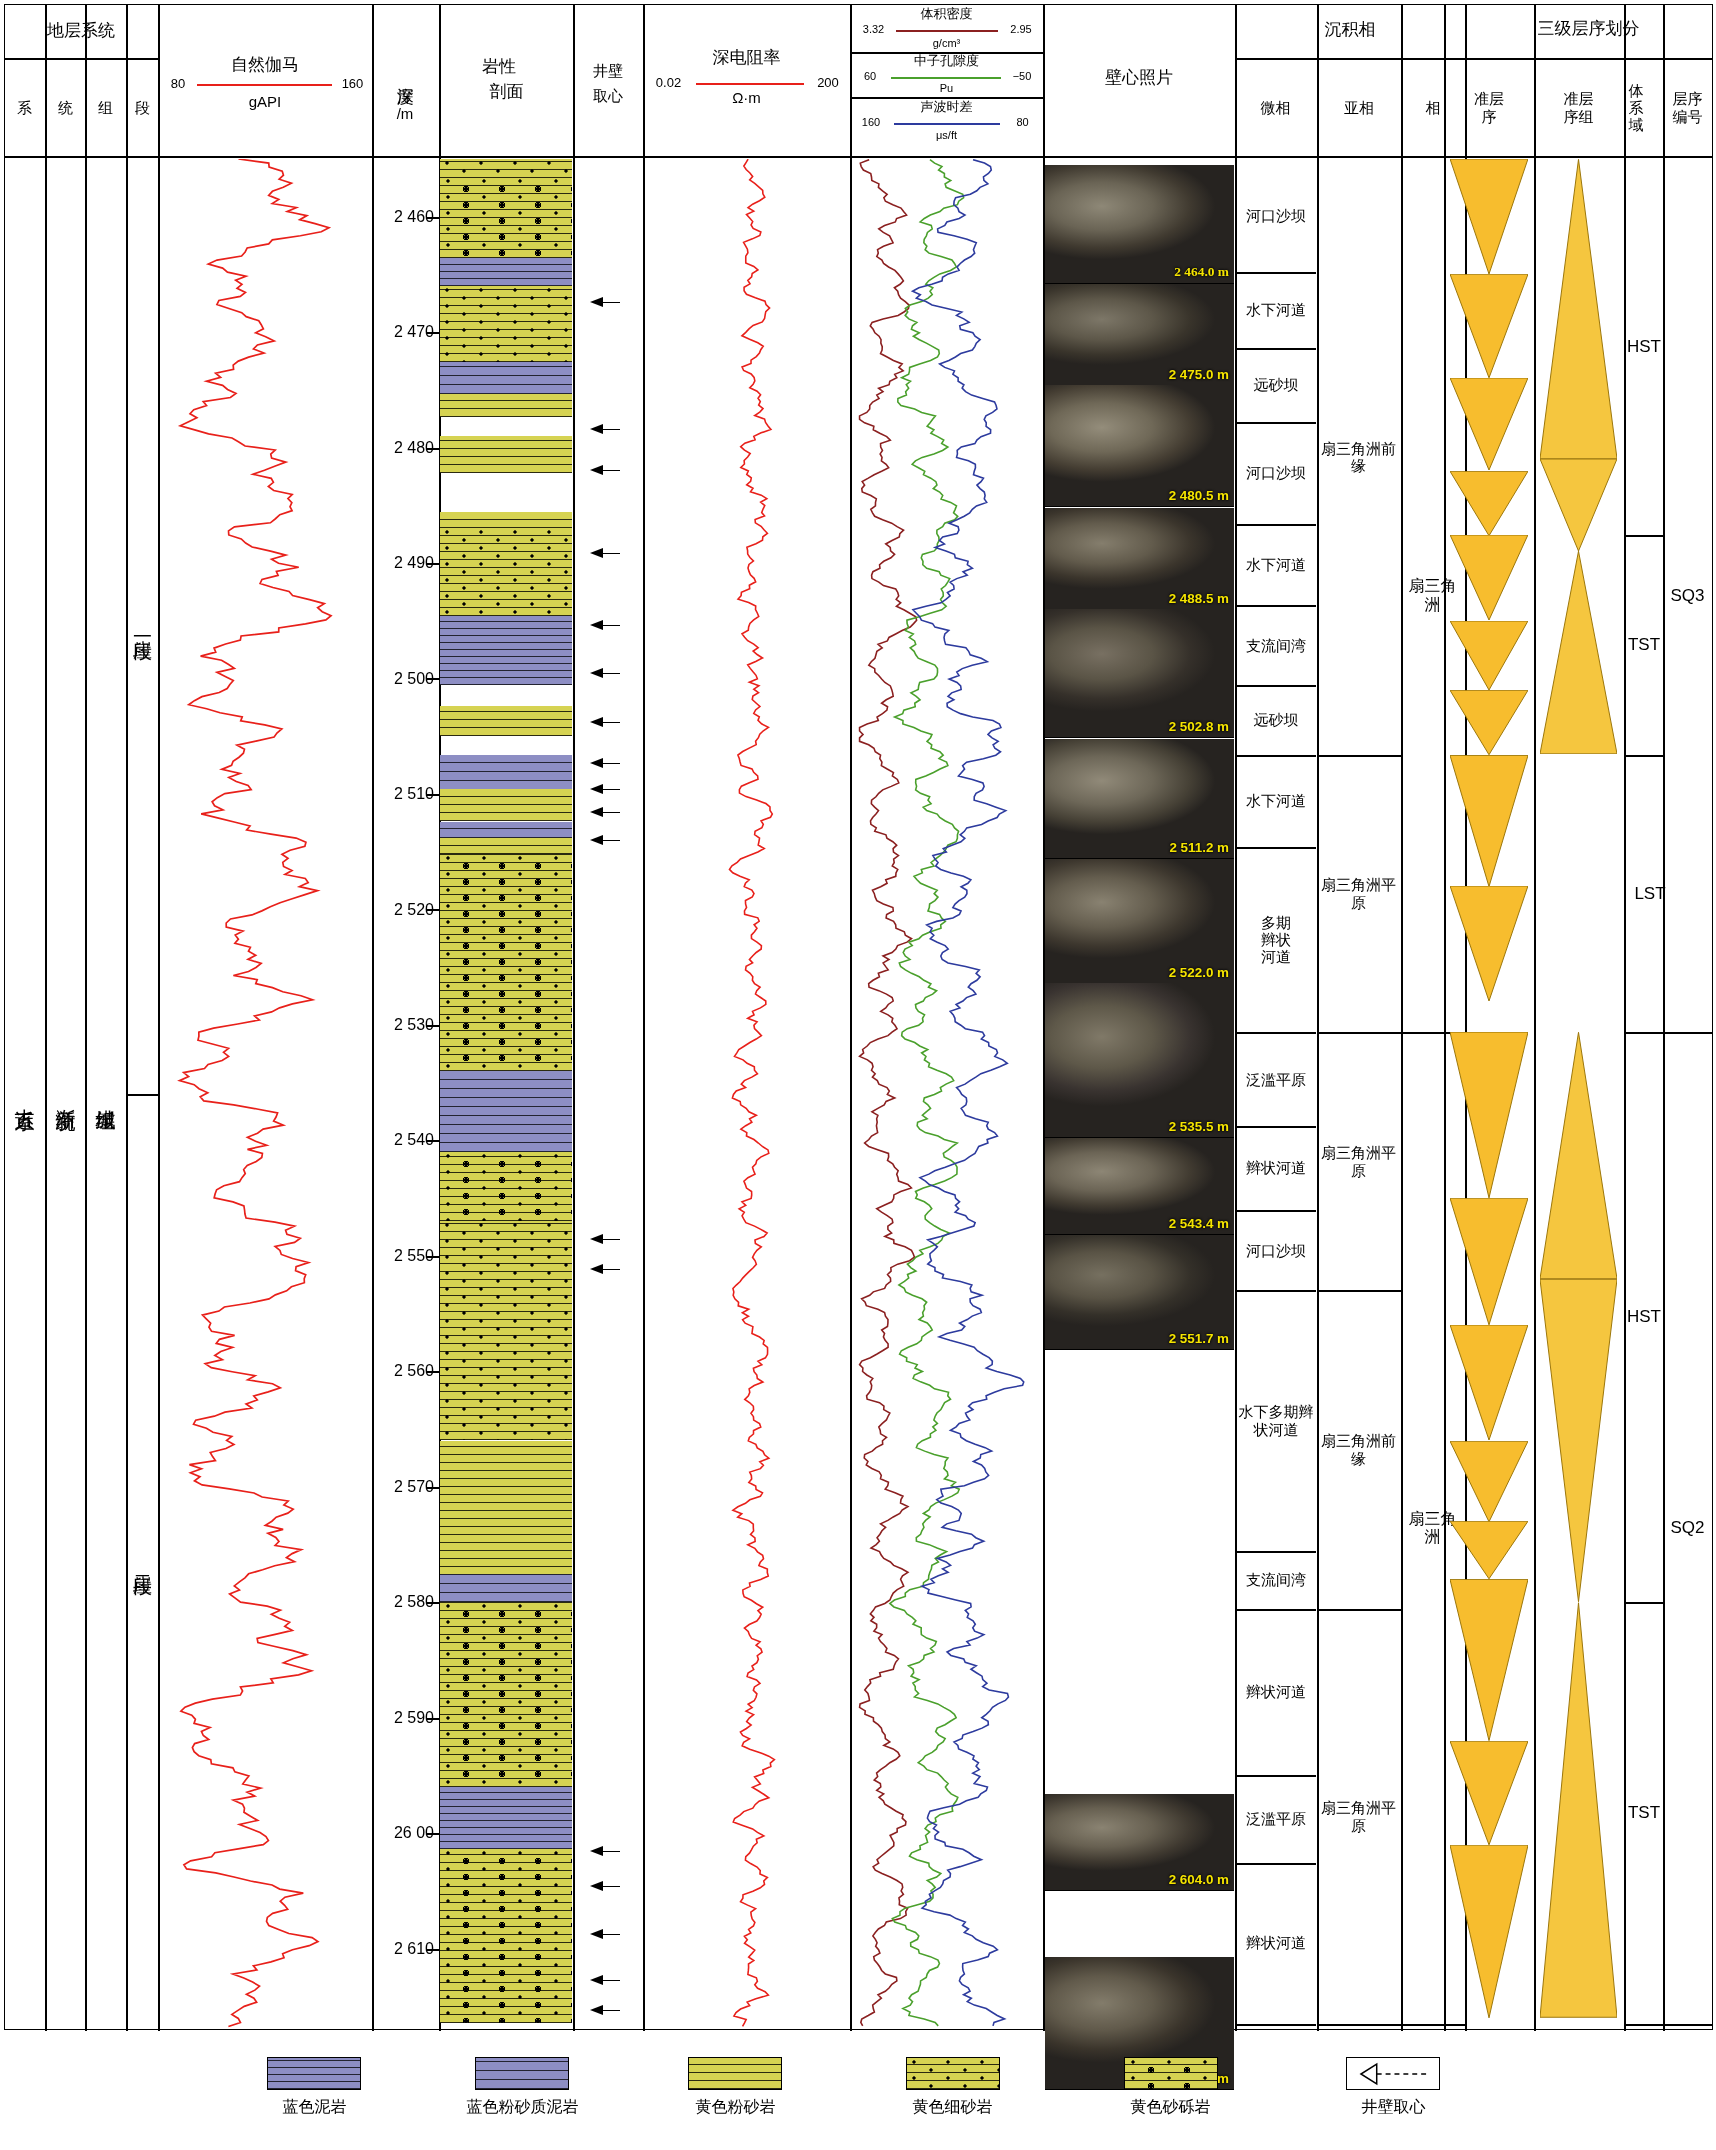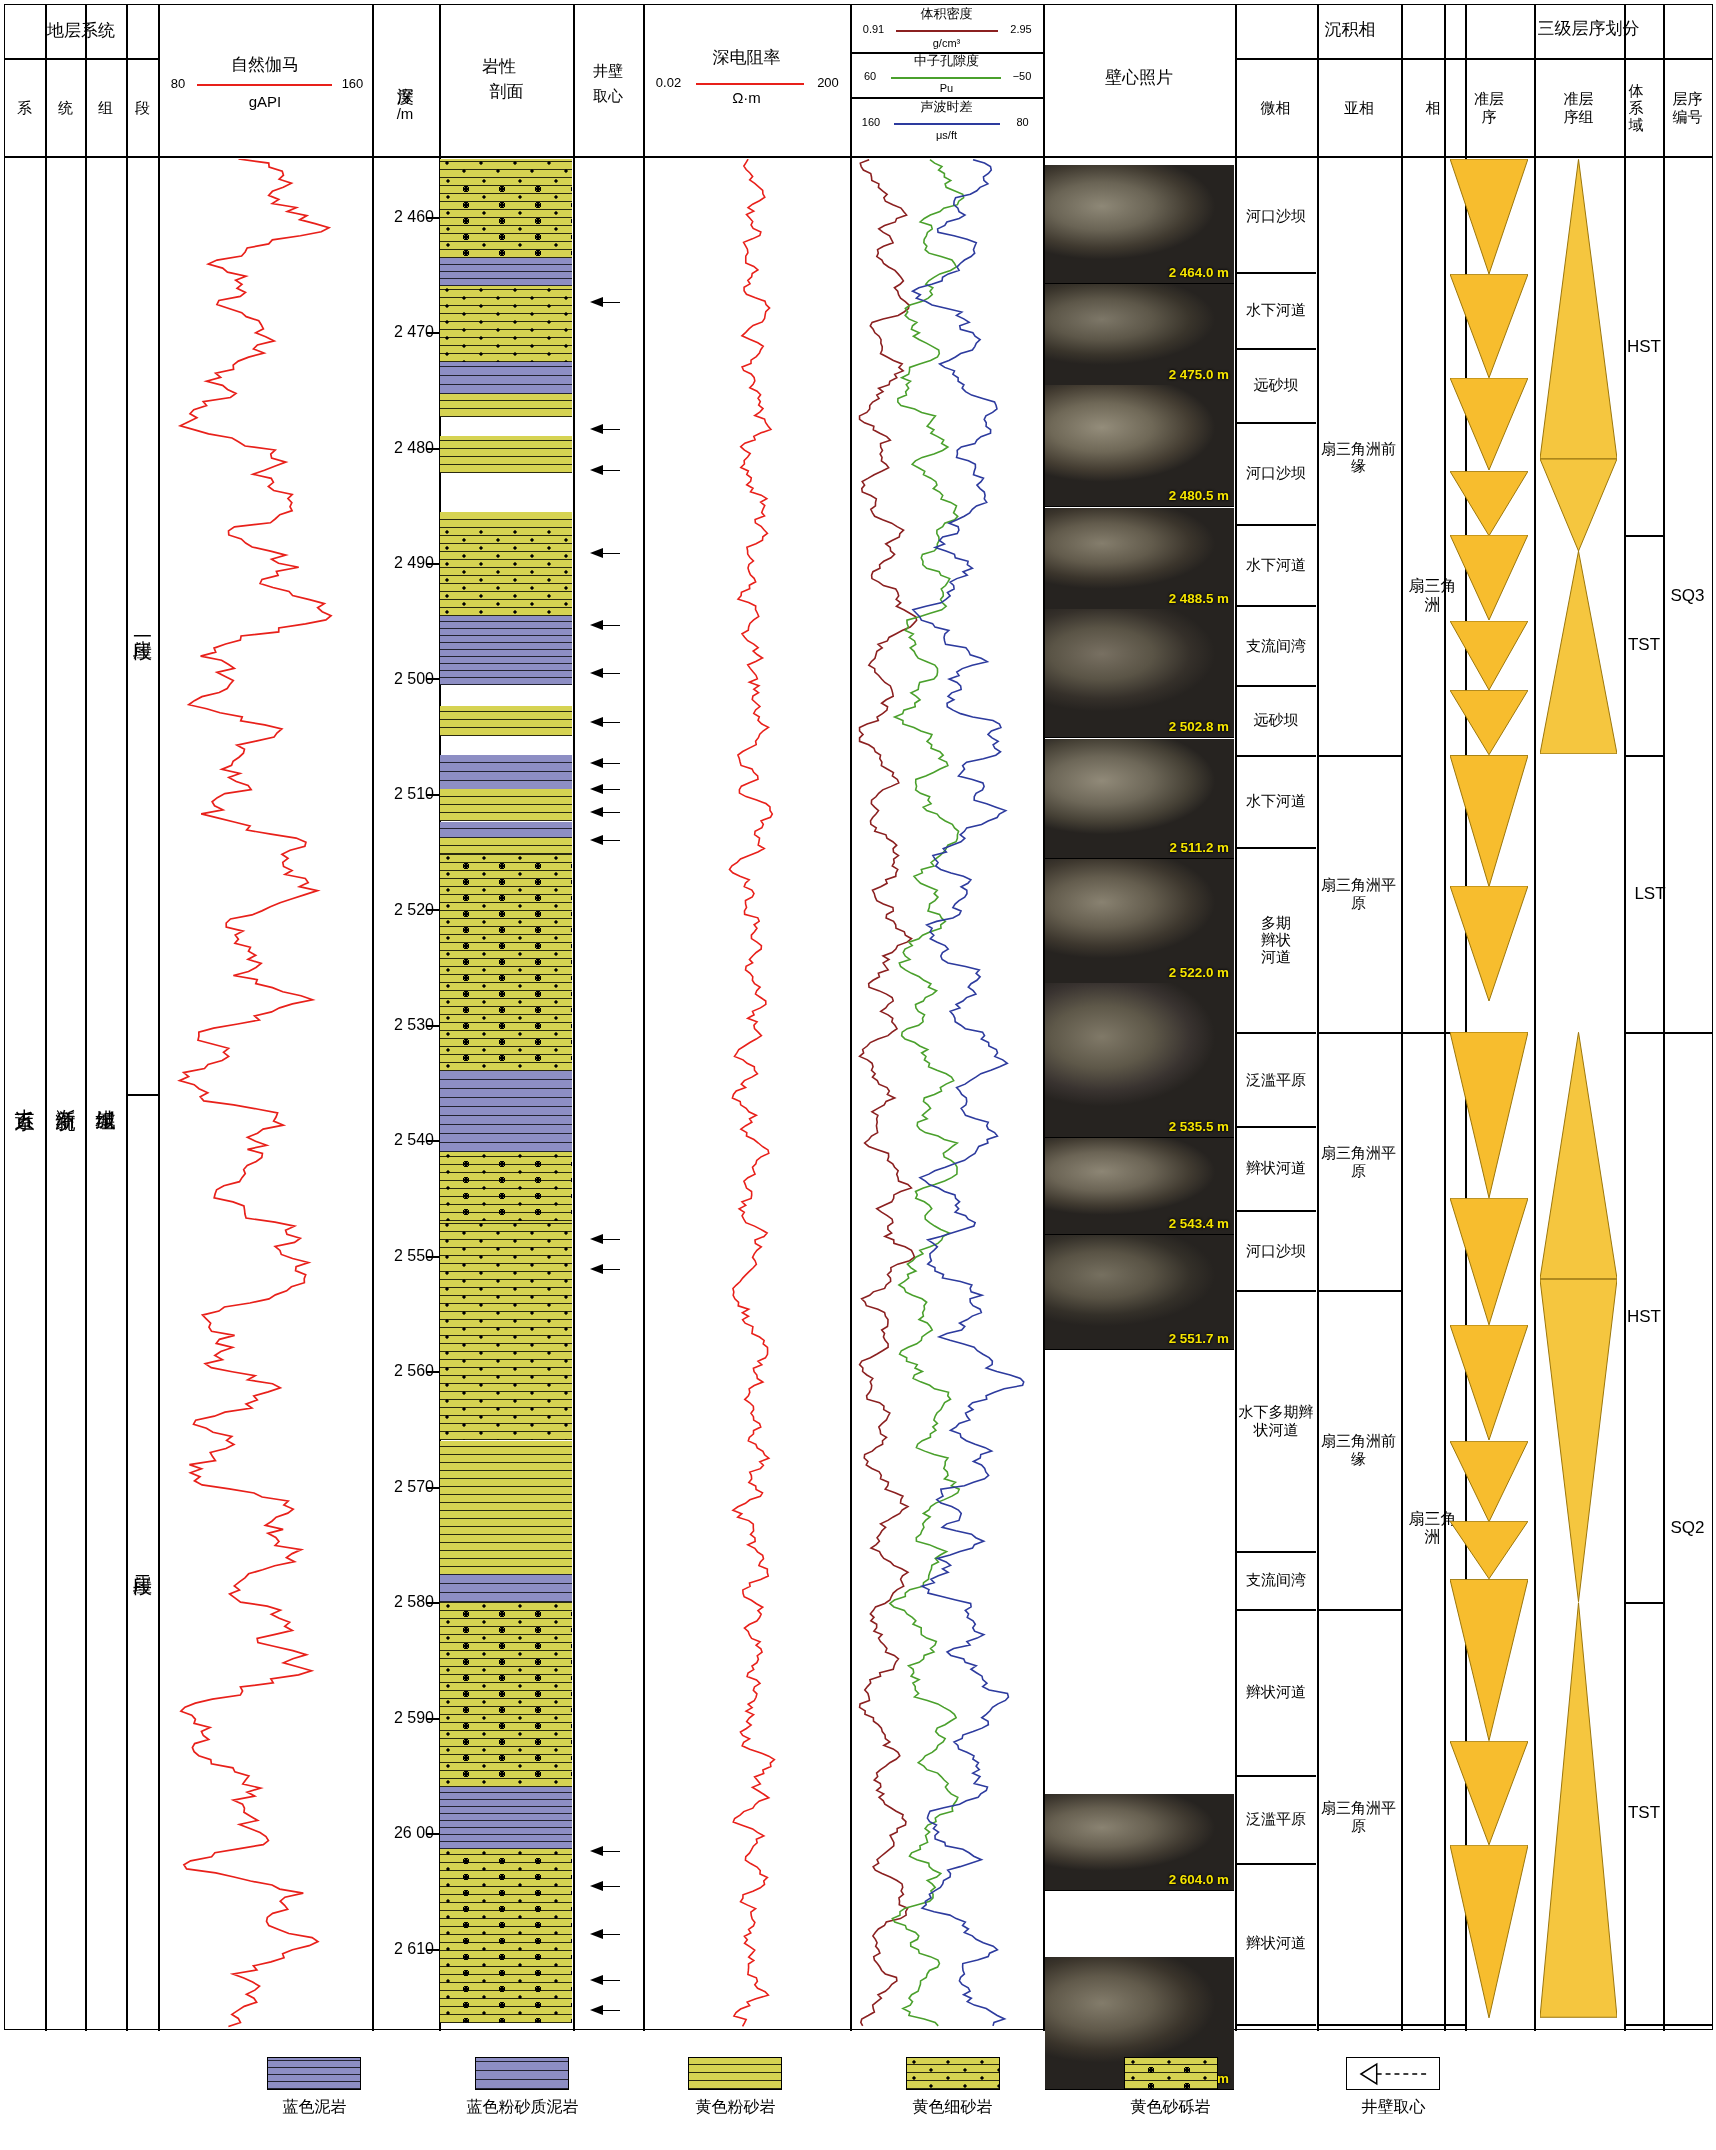--- a/index.html
+++ b/index.html
@@ -159,21 +159,21 @@
   <div class="cell" style="left:573px; top:59px; width:70px; height:23px;">井壁</div>
   <div class="cell" style="left:573px; top:84px; width:70px; height:23px;">取心</div>
 
   <div class="cell hdr" style="left:643px; top:45px; width:207px; height:25px;">深电阻率</div>
   <div class="cell" style="left:643px; top:87px; width:207px; height:22px;">Ω·m</div>
   <div class="cell small" style="left:646px; top:73px; width:45px; height:20px;">0.02</div>
   <div class="cell small" style="left:807px; top:73px; width:42px; height:20px;">200</div>
   <div style="position:absolute; left:696px; top:83px; width:108px; height:2px; background:#e8201a;"></div>
 
   <div class="cell small" style="left:850px; top:6px; width:193px; height:16px;">体积密度</div>
-  <div class="cell tiny" style="left:852px; top:22px; width:43px; height:15px;">0.91</div>
+  <div class="cell tiny" style="left:852px; top:22px; width:43px; height:15px;">3.32</div>
   <div class="cell tiny" style="left:1000px; top:22px; width:42px; height:15px;">2.95</div>
   <div class="cell tiny" style="left:850px; top:35px; width:193px; height:16px;">g/cm³</div>
   <div style="position:absolute; left:896px; top:30px; width:102px; height:1.5px; background:#8b2020;"></div>
 
   <div class="cell small" style="left:850px; top:53px; width:193px; height:17px;">中子孔隙度</div>
   <div class="cell tiny" style="left:852px; top:69px; width:36px; height:15px;">60</div>
   <div class="cell tiny" style="left:1002px; top:69px; width:40px; height:15px;">−50</div>
   <div class="cell tiny" style="left:850px; top:81px; width:193px; height:15px;">Pu</div>
   <div style="position:absolute; left:891px; top:77px; width:110px; height:1.5px; background:#4aa02c;"></div>
 
@@ -297,21 +297,21 @@
       </svg>
       <svg class="track" style="left:852px; top:159px; width:189px; height:1871px;" viewBox="1722 321 382 3779">
         <polyline points="1756.6,321.0 1738.7,328.0 1740.6,335.0 1745.0,342.0 1759.9,349.0 1761.4,356.0 1762.0,363.0 1776.4,370.0 1775.4,377.0 1783.7,384.0 1793.0,391.0 1786.4,398.0 1789.5,405.0 1804.5,412.0 1821.0,419.0 1826.3,426.0 1832.3,433.0 1812.1,440.0 1809.6,447.0 1787.8,454.0 1776.1,461.0 1785.3,468.0 1798.0,475.0 1801.5,482.0 1805.0,489.0 1785.6,496.0 1773.6,503.0 1775.1,510.0 1772.1,516.9 1782.5,523.9 1785.9,530.9 1795.9,537.9 1808.7,544.9 1815.2,551.9 1820.9,558.9 1825.9,565.9 1819.2,572.9 1807.7,579.9 1814.4,586.9 1816.1,593.9 1820.2,600.9 1829.7,607.9 1837.3,614.9 1836.1,621.9 1827.0,628.9 1815.2,635.9 1784.7,642.9 1762.6,649.9 1758.9,656.9 1764.8,663.9 1768.3,670.9 1776.7,677.9 1780.7,684.9 1780.3,691.9 1783.1,698.9 1782.8,705.9 1779.7,712.9 1793.0,719.9 1805.7,726.9 1823.3,733.9 1816.8,740.9 1825.4,747.9 1808.3,754.9 1812.6,761.9 1798.4,768.9 1797.0,775.9 1775.8,782.9 1784.6,789.9 1772.1,796.9 1776.7,803.9 1763.8,810.9 1757.9,817.9 1757.8,824.9 1751.9,831.9 1737.3,838.9 1737.3,845.9 1747.4,852.9 1766.2,859.9 1765.0,866.9 1778.1,873.9 1792.2,880.9 1799.4,887.9 1779.7,894.8 1780.0,901.8 1783.6,908.8 1778.9,915.8 1782.7,922.8 1781.4,929.8 1791.0,936.8 1796.1,943.8 1781.9,950.8 1766.7,957.8 1755.0,964.8 1742.6,971.8 1747.5,978.8 1741.8,985.8 1742.7,992.8 1760.1,999.8 1771.2,1006.8 1769.5,1013.8 1769.4,1020.8 1760.0,1027.8 1763.5,1034.8 1767.8,1041.8 1783.8,1048.8 1802.2,1055.8 1813.1,1062.8 1826.2,1069.8 1818.7,1076.8 1817.6,1083.8 1802.9,1090.8 1790.2,1097.8 1799.3,1104.8 1800.0,1111.8 1808.1,1118.8 1800.7,1125.8 1786.1,1132.8 1777.7,1139.8 1778.5,1146.8 1764.3,1153.8 1761.6,1160.8 1762.3,1167.8 1776.2,1174.8 1785.5,1181.8 1810.4,1188.8 1814.5,1195.8 1816.4,1202.8 1811.3,1209.8 1820.4,1216.8 1811.8,1223.8 1826.7,1230.8 1838.8,1237.8 1850.9,1244.8 1852.6,1251.8 1846.5,1258.8 1839.7,1265.8 1823.3,1272.7 1810.3,1279.7 1796.7,1286.7 1793.5,1293.7 1774.7,1300.7 1783.0,1307.7 1772.3,1314.7 1770.4,1321.7 1768.4,1328.7 1760.9,1335.7 1756.0,1342.7 1767.9,1349.7 1768.3,1356.7 1776.0,1363.7 1781.9,1370.7 1788.5,1377.7 1799.5,1384.7 1802.2,1391.7 1804.1,1398.7 1805.3,1405.7 1791.2,1412.7 1781.8,1419.7 1793.9,1426.7 1792.6,1433.7 1783.7,1440.7 1772.6,1447.7 1775.2,1454.7 1752.5,1461.7 1737.3,1468.7 1737.3,1475.7 1744.3,1482.7 1737.3,1489.7 1737.3,1496.7 1755.7,1503.7 1766.4,1510.7 1769.0,1517.7 1779.7,1524.7 1778.2,1531.7 1782.5,1538.7 1781.3,1545.7 1793.2,1552.7 1805.8,1559.7 1803.6,1566.7 1813.7,1573.7 1816.6,1580.7 1801.2,1587.7 1784.1,1594.7 1775.9,1601.7 1770.4,1608.7 1761.6,1615.7 1761.1,1622.7 1767.7,1629.7 1775.6,1636.7 1770.4,1643.7 1763.8,1650.6 1759.4,1657.6 1760.2,1664.6 1771.0,1671.6 1767.9,1678.6 1790.6,1685.6 1792.6,1692.6 1804.5,1699.6 1812.3,1706.6 1805.1,1713.6 1805.9,1720.6 1815.9,1727.6 1806.2,1734.6 1807.3,1741.6 1803.4,1748.6 1814.5,1755.6 1810.9,1762.6 1810.5,1769.6 1790.2,1776.6 1792.9,1783.6 1780.0,1790.6 1763.4,1797.6 1767.1,1804.6 1768.9,1811.6 1772.2,1818.6 1785.3,1825.6 1804.7,1832.6 1805.4,1839.6 1792.0,1846.6 1790.9,1853.6 1806.1,1860.6 1810.3,1867.6 1810.9,1874.6 1827.8,1881.6 1829.8,1888.6 1842.3,1895.6 1833.2,1902.6 1814.1,1909.6 1810.6,1916.6 1803.0,1923.6 1784.8,1930.6 1796.7,1937.6 1784.9,1944.6 1789.8,1951.6 1795.1,1958.6 1775.2,1965.6 1777.4,1972.6 1764.5,1979.6 1755.7,1986.6 1756.4,1993.6 1776.0,2000.6 1791.6,2007.6 1803.2,2014.6 1805.3,2021.6 1795.2,2028.5 1790.2,2035.5 1780.1,2042.5 1794.8,2049.5 1804.4,2056.5 1802.5,2063.5 1808.8,2070.5 1813.0,2077.5 1802.9,2084.5 1794.7,2091.5 1774.7,2098.5 1759.0,2105.5 1752.7,2112.5 1743.5,2119.5 1745.5,2126.5 1737.3,2133.5 1753.3,2140.5 1762.6,2147.5 1764.5,2154.5 1761.4,2161.5 1768.8,2168.5 1763.3,2175.5 1773.2,2182.5 1776.4,2189.5 1792.7,2196.5 1797.4,2203.5 1793.4,2210.5 1808.3,2217.5 1790.8,2224.5 1787.1,2231.5 1774.3,2238.5 1762.3,2245.5 1774.4,2252.5 1771.8,2259.5 1772.9,2266.5 1771.4,2273.5 1772.5,2280.5 1773.8,2287.5 1761.5,2294.5 1756.1,2301.5 1747.5,2308.5 1755.8,2315.5 1775.3,2322.5 1795.7,2329.5 1796.1,2336.5 1793.8,2343.5 1804.3,2350.5 1808.1,2357.5 1815.3,2364.5 1812.4,2371.5 1815.0,2378.5 1816.1,2385.5 1835.0,2392.5 1842.0,2399.5 1820.4,2406.4 1806.7,2413.4 1806.2,2420.4 1802.3,2427.4 1787.1,2434.4 1772.0,2441.4 1781.7,2448.4 1793.2,2455.4 1803.1,2462.4 1804.5,2469.4 1794.5,2476.4 1794.6,2483.4 1802.0,2490.4 1788.4,2497.4 1806.4,2504.4 1806.7,2511.4 1829.2,2518.4 1842.2,2525.4 1845.7,2532.4 1848.2,2539.4 1838.3,2546.4 1814.4,2553.4 1800.5,2560.4 1801.0,2567.4 1793.8,2574.4 1799.7,2581.4 1800.1,2588.4 1791.2,2595.4 1788.0,2602.4 1765.1,2609.4 1757.8,2616.4 1741.5,2623.4 1748.5,2630.4 1751.0,2637.4 1774.4,2644.4 1787.9,2651.4 1789.6,2658.4 1794.7,2665.4 1794.6,2672.4 1793.7,2679.4 1782.0,2686.4 1787.8,2693.4 1785.5,2700.4 1789.0,2707.4 1794.9,2714.4 1795.0,2721.4 1783.7,2728.4 1771.8,2735.4 1759.1,2742.4 1741.8,2749.4 1737.3,2756.4 1744.0,2763.4 1743.4,2770.4 1752.0,2777.4 1764.0,2784.3 1758.9,2791.3 1761.8,2798.3 1761.0,2805.3 1757.3,2812.3 1751.5,2819.3 1752.6,2826.3 1777.6,2833.3 1786.6,2840.3 1786.1,2847.3 1798.5,2854.3 1794.7,2861.3 1791.5,2868.3 1783.3,2875.3 1776.2,2882.3 1779.0,2889.3 1779.8,2896.3 1791.8,2903.3 1783.6,2910.3 1784.0,2917.3 1770.7,2924.3 1763.0,2931.3 1747.6,2938.3 1746.7,2945.3 1754.2,2952.3 1750.8,2959.3 1762.1,2966.3 1777.0,2973.3 1781.2,2980.3 1779.5,2987.3 1795.7,2994.3 1794.3,3001.3 1789.1,3008.3 1808.9,3015.3 1825.0,3022.3 1821.0,3029.3 1820.1,3036.3 1835.0,3043.3 1823.3,3050.3 1818.6,3057.3 1805.4,3064.3 1794.5,3071.3 1779.7,3078.3 1789.9,3085.3 1782.5,3092.3 1778.4,3099.3 1772.6,3106.3 1777.4,3113.3 1770.9,3120.3 1760.4,3127.3 1777.6,3134.3 1781.0,3141.3 1786.2,3148.3 1799.7,3155.3 1806.2,3162.2 1822.4,3169.2 1835.0,3176.2 1824.1,3183.2 1820.2,3190.2 1823.4,3197.2 1826.5,3204.2 1813.4,3211.2 1805.3,3218.2 1801.6,3225.2 1798.7,3232.2 1788.4,3239.2 1769.6,3246.2 1765.2,3253.2 1759.1,3260.2 1766.4,3267.2 1760.1,3274.2 1771.9,3281.2 1771.8,3288.2 1766.3,3295.2 1782.6,3302.2 1775.7,3309.2 1779.7,3316.2 1787.0,3323.2 1792.5,3330.2 1789.8,3337.2 1807.5,3344.2 1815.9,3351.2 1810.3,3358.2 1807.3,3365.2 1805.4,3372.2 1778.0,3379.2 1779.7,3386.2 1758.2,3393.2 1759.8,3400.2 1753.2,3407.2 1747.8,3414.2 1754.2,3421.2 1756.2,3428.2 1757.3,3435.2 1738.3,3442.2 1737.3,3449.2 1748.7,3456.2 1748.1,3463.2 1765.2,3470.2 1765.5,3477.2 1775.0,3484.2 1781.4,3491.2 1783.2,3498.2 1788.8,3505.2 1789.4,3512.2 1798.4,3519.2 1786.4,3526.2 1805.1,3533.2 1814.9,3540.1 1818.6,3547.1 1811.0,3554.1 1798.4,3561.1 1790.1,3568.1 1779.7,3575.1 1771.7,3582.1 1773.9,3589.1 1766.9,3596.1 1779.3,3603.1 1780.2,3610.1 1772.0,3617.1 1786.0,3624.1 1776.7,3631.1 1785.3,3638.1 1788.5,3645.1 1800.3,3652.1 1811.3,3659.1 1825.2,3666.1 1823.5,3673.1 1831.0,3680.1 1830.1,3687.1 1813.3,3694.1 1813.3,3701.1 1799.0,3708.1 1802.8,3715.1 1806.6,3722.1 1806.4,3729.1 1797.8,3736.1 1789.2,3743.1 1780.8,3750.1 1772.6,3757.1 1775.9,3764.1 1764.7,3771.1 1769.1,3778.1 1782.6,3785.1 1799.3,3792.1 1812.8,3799.1 1823.1,3806.1 1824.5,3813.1 1821.3,3820.1 1825.9,3827.1 1816.9,3834.1 1818.1,3841.1 1817.5,3848.1 1834.6,3855.1 1830.6,3862.1 1831.4,3869.1 1819.8,3876.1 1791.2,3883.1 1787.6,3890.1 1775.4,3897.1 1769.1,3904.1 1764.2,3911.1 1769.3,3918.0 1772.7,3925.0 1769.8,3932.0 1775.7,3939.0 1778.4,3946.0 1765.9,3953.0 1767.3,3960.0 1773.3,3967.0 1778.3,3974.0 1782.0,3981.0 1789.3,3988.0 1811.8,3995.0 1812.7,4002.0 1802.5,4009.0 1797.3,4016.0 1789.3,4023.0 1774.6,4030.0 1781.3,4037.0 1772.5,4044.0 1763.8,4051.0 1765.0,4058.0 1767.2,4065.0 1754.8,4072.0 1741.7,4079.0 1739.8,4086.0 1743.6,4093.0" fill="none" stroke="#8b2020" stroke-width="3.2"></polyline>
         <polyline points="1879.6,321.0 1888.9,328.0 1903.8,335.0 1897.0,342.0 1908.8,349.0 1908.6,356.0 1921.5,363.0 1910.2,370.0 1912.3,377.0 1928.8,384.0 1945.9,391.0 1947.6,398.0 1937.8,405.0 1935.1,412.0 1907.5,419.0 1899.8,426.0 1880.3,433.0 1868.1,440.0 1859.9,447.0 1882.2,454.0 1884.1,461.0 1874.5,468.0 1872.3,475.0 1867.9,482.0 1867.2,489.0 1873.3,496.0 1869.8,503.0 1877.6,510.0 1902.1,516.9 1924.0,523.9 1929.2,530.9 1932.8,537.9 1921.1,544.9 1899.6,551.9 1887.6,558.9 1877.0,565.9 1871.2,572.9 1885.3,579.9 1879.7,586.9 1884.2,593.9 1876.1,600.9 1862.5,607.9 1839.4,614.9 1829.8,621.9 1834.6,628.9 1829.4,635.9 1836.8,642.9 1853.0,649.9 1844.3,656.9 1842.1,663.9 1858.0,670.9 1846.1,677.9 1858.2,684.9 1872.3,691.9 1885.1,698.9 1897.3,705.9 1898.4,712.9 1894.8,719.9 1880.8,726.9 1858.6,733.9 1838.5,740.9 1838.2,747.9 1836.5,754.9 1822.4,761.9 1840.2,768.9 1831.7,775.9 1836.5,782.9 1830.4,789.9 1832.0,796.9 1814.8,803.9 1814.6,810.9 1821.0,817.9 1848.6,824.9 1862.8,831.9 1890.6,838.9 1885.0,845.9 1879.8,852.9 1873.9,859.9 1887.5,866.9 1881.4,873.9 1895.1,880.9 1907.4,887.9 1903.2,894.8 1915.7,901.8 1905.0,908.8 1887.5,915.8 1863.8,922.8 1850.2,929.8 1843.6,936.8 1856.3,943.8 1869.1,950.8 1866.4,957.8 1881.2,964.8 1891.5,971.8 1893.7,978.8 1886.3,985.8 1899.1,992.8 1905.4,999.8 1902.0,1006.8 1921.4,1013.8 1933.2,1020.8 1930.5,1027.8 1927.3,1034.8 1935.7,1041.8 1929.4,1048.8 1909.5,1055.8 1905.3,1062.8 1893.6,1069.8 1893.5,1076.8 1897.5,1083.8 1898.0,1090.8 1894.4,1097.8 1894.5,1104.8 1888.3,1111.8 1864.4,1118.8 1862.0,1125.8 1865.5,1132.8 1865.1,1139.8 1872.9,1146.8 1898.2,1153.8 1901.5,1160.8 1919.5,1167.8 1915.5,1174.8 1911.1,1181.8 1902.4,1188.8 1906.1,1195.8 1906.5,1202.8 1901.0,1209.8 1904.9,1216.8 1912.3,1223.8 1903.4,1230.8 1880.1,1237.8 1858.3,1244.8 1833.0,1251.8 1833.4,1258.8 1836.0,1265.8 1829.8,1272.7 1845.8,1279.7 1837.8,1286.7 1848.5,1293.7 1850.8,1300.7 1839.7,1307.7 1847.5,1314.7 1850.9,1321.7 1855.8,1328.7 1873.3,1335.7 1889.5,1342.7 1894.7,1349.7 1894.9,1356.7 1893.6,1363.7 1887.5,1370.7 1858.8,1377.7 1856.7,1384.7 1855.9,1391.7 1841.2,1398.7 1851.8,1405.7 1859.5,1412.7 1848.8,1419.7 1849.8,1426.7 1826.7,1433.7 1824.4,1440.7 1808.1,1447.7 1825.0,1454.7 1824.8,1461.7 1847.2,1468.7 1861.2,1475.7 1883.6,1482.7 1880.6,1489.7 1873.7,1496.7 1883.2,1503.7 1881.7,1510.7 1899.7,1517.7 1906.3,1524.7 1897.9,1531.7 1913.1,1538.7 1915.8,1545.7 1899.9,1552.7 1886.7,1559.7 1871.0,1566.7 1851.0,1573.7 1850.7,1580.7 1852.5,1587.7 1850.6,1594.7 1860.4,1601.7 1879.0,1608.7 1875.6,1615.7 1881.8,1622.7 1865.9,1629.7 1873.0,1636.7 1894.2,1643.7 1899.4,1650.6 1910.5,1657.6 1924.8,1664.6 1929.2,1671.6 1937.4,1678.6 1935.0,1685.6 1935.0,1692.6 1932.3,1699.6 1915.7,1706.6 1912.4,1713.6 1907.1,1720.6 1899.7,1727.6 1890.4,1734.6 1881.8,1741.6 1887.6,1748.6 1862.1,1755.6 1864.2,1762.6 1847.3,1769.6 1853.3,1776.6 1860.6,1783.6 1876.9,1790.6 1894.2,1797.6 1888.1,1804.6 1895.8,1811.6 1889.7,1818.6 1878.9,1825.6 1878.2,1832.6 1875.6,1839.6 1899.0,1846.6 1902.9,1853.6 1910.6,1860.6 1901.3,1867.6 1901.9,1874.6 1880.6,1881.6 1864.7,1888.6 1857.3,1895.6 1837.1,1902.6 1843.7,1909.6 1829.1,1916.6 1825.5,1923.6 1829.6,1930.6 1839.0,1937.6 1817.6,1944.6 1820.2,1951.6 1829.9,1958.6 1842.4,1965.6 1858.0,1972.6 1867.2,1979.6 1881.4,1986.6 1876.5,1993.6 1893.0,2000.6 1885.0,2007.6 1870.3,2014.6 1866.1,2021.6 1850.3,2028.5 1851.3,2035.5 1856.2,2042.5 1868.6,2049.5 1864.5,2056.5 1865.7,2063.5 1856.8,2070.5 1833.9,2077.5 1823.4,2084.5 1822.4,2091.5 1829.2,2098.5 1848.8,2105.5 1858.8,2112.5 1875.0,2119.5 1862.7,2126.5 1871.5,2133.5 1868.3,2140.5 1878.7,2147.5 1876.8,2154.5 1893.7,2161.5 1912.4,2168.5 1923.1,2175.5 1927.5,2182.5 1912.1,2189.5 1900.5,2196.5 1902.9,2203.5 1888.4,2210.5 1868.1,2217.5 1866.5,2224.5 1875.3,2231.5 1880.7,2238.5 1872.0,2245.5 1864.3,2252.5 1873.9,2259.5 1854.6,2266.5 1853.7,2273.5 1858.9,2280.5 1870.2,2287.5 1895.9,2294.5 1908.4,2301.5 1934.7,2308.5 1925.1,2315.5 1916.7,2322.5 1906.6,2329.5 1908.4,2336.5 1922.2,2343.5 1930.5,2350.5 1934.3,2357.5 1934.2,2364.5 1934.0,2371.5 1923.3,2378.5 1909.2,2385.5 1889.0,2392.5 1866.2,2399.5 1850.4,2406.4 1853.9,2413.4 1850.8,2420.4 1868.3,2427.4 1878.4,2434.4 1883.2,2441.4 1875.7,2448.4 1869.7,2455.4 1870.1,2462.4 1878.8,2469.4 1889.2,2476.4 1901.4,2483.4 1918.9,2490.4 1905.9,2497.4 1903.4,2504.4 1895.6,2511.4 1879.7,2518.4 1859.1,2525.4 1865.3,2532.4 1850.9,2539.4 1844.7,2546.4 1834.0,2553.4 1840.7,2560.4 1851.1,2567.4 1834.2,2574.4 1836.6,2581.4 1828.0,2588.4 1816.8,2595.4 1827.6,2602.4 1830.5,2609.4 1844.3,2616.4 1863.5,2623.4 1872.9,2630.4 1867.6,2637.4 1868.6,2644.4 1864.8,2651.4 1866.3,2658.4 1857.4,2665.4 1874.1,2672.4 1880.2,2679.4 1884.1,2686.4 1873.3,2693.4 1863.5,2700.4 1862.1,2707.4 1852.8,2714.4 1835.6,2721.4 1821.7,2728.4 1818.2,2735.4 1832.6,2742.4 1832.2,2749.4 1853.8,2756.4 1849.4,2763.4 1864.2,2770.4 1848.1,2777.4 1845.5,2784.3 1860.6,2791.3 1879.0,2798.3 1888.6,2805.3 1917.1,2812.3 1915.6,2819.3 1921.1,2826.3 1909.2,2833.3 1905.3,2840.3 1901.6,2847.3 1893.7,2854.3 1889.9,2861.3 1887.5,2868.3 1894.6,2875.3 1885.4,2882.3 1891.5,2889.3 1880.3,2896.3 1880.6,2903.3 1864.1,2910.3 1854.7,2917.3 1852.1,2924.3 1868.9,2931.3 1888.1,2938.3 1915.9,2945.3 1910.5,2952.3 1910.2,2959.3 1907.6,2966.3 1914.6,2973.3 1916.0,2980.3 1908.8,2987.3 1931.1,2994.3 1922.8,3001.3 1938.7,3008.3 1935.8,3015.3 1924.0,3022.3 1908.3,3029.3 1891.3,3036.3 1881.0,3043.3 1877.5,3050.3 1866.3,3057.3 1879.8,3064.3 1870.7,3071.3 1865.0,3078.3 1867.4,3085.3 1863.2,3092.3 1860.6,3099.3 1851.9,3106.3 1852.2,3113.3 1877.9,3120.3 1893.9,3127.3 1913.1,3134.3 1900.4,3141.3 1890.3,3148.3 1896.7,3155.3 1883.4,3162.2 1882.5,3169.2 1879.4,3176.2 1877.2,3183.2 1876.7,3190.2 1866.6,3197.2 1865.8,3204.2 1838.7,3211.2 1829.6,3218.2 1829.8,3225.2 1807.8,3232.2 1798.6,3239.2 1806.7,3246.2 1827.8,3253.2 1833.1,3260.2 1843.8,3267.2 1851.0,3274.2 1845.3,3281.2 1861.9,3288.2 1861.7,3295.2 1862.2,3302.2 1873.0,3309.2 1892.4,3316.2 1889.7,3323.2 1880.7,3330.2 1887.6,3337.2 1867.8,3344.2 1866.8,3351.2 1857.8,3358.2 1836.3,3365.2 1845.6,3372.2 1846.7,3379.2 1841.4,3386.2 1857.6,3393.2 1845.1,3400.2 1849.8,3407.2 1849.9,3414.2 1856.6,3421.2 1848.3,3428.2 1874.3,3435.2 1895.4,3442.2 1907.5,3449.2 1920.4,3456.2 1928.9,3463.2 1932.5,3470.2 1920.8,3477.2 1910.0,3484.2 1894.2,3491.2 1891.1,3498.2 1897.5,3505.2 1910.3,3512.2 1906.1,3519.2 1895.6,3526.2 1892.7,3533.2 1883.9,3540.1 1870.2,3547.1 1864.8,3554.1 1855.8,3561.1 1867.2,3568.1 1873.5,3575.1 1895.1,3582.1 1902.2,3589.1 1908.3,3596.1 1916.3,3603.1 1910.8,3610.1 1915.6,3617.1 1922.3,3624.1 1935.9,3631.1 1933.0,3638.1 1927.7,3645.1 1924.3,3652.1 1925.5,3659.1 1899.8,3666.1 1890.3,3673.1 1891.8,3680.1 1875.3,3687.1 1869.7,3694.1 1878.9,3701.1 1870.7,3708.1 1872.9,3715.1 1874.8,3722.1 1859.3,3729.1 1860.2,3736.1 1842.5,3743.1 1838.2,3750.1 1853.1,3757.1 1877.2,3764.1 1878.1,3771.1 1886.0,3778.1 1901.4,3785.1 1893.1,3792.1 1874.2,3799.1 1883.9,3806.1 1890.1,3813.1 1881.5,3820.1 1885.8,3827.1 1885.7,3834.1 1878.9,3841.1 1854.6,3848.1 1829.4,3855.1 1819.0,3862.1 1819.0,3869.1 1803.5,3876.1 1808.4,3883.1 1829.9,3890.1 1832.1,3897.1 1850.4,3904.1 1857.0,3911.1 1854.3,3918.0 1840.5,3925.0 1840.8,3932.0 1856.3,3939.0 1857.9,3946.0 1880.2,3953.0 1895.8,3960.0 1898.7,3967.0 1895.0,3974.0 1878.6,3981.0 1874.0,3988.0 1872.1,3995.0 1860.6,4002.0 1860.3,4009.0 1857.8,4016.0 1855.6,4023.0 1842.5,4030.0 1837.3,4037.0 1844.3,4044.0 1839.8,4051.0 1824.8,4058.0 1839.2,4065.0 1837.0,4072.0 1867.7,4079.0 1890.1,4086.0 1896.2,4093.0" fill="none" stroke="#4aa02c" stroke-width="3.2"></polyline>
         <polyline points="1966.7,321.0 1989.7,328.0 2001.9,335.0 2003.5,342.0 1997.7,349.0 1987.7,356.0 1988.6,363.0 1996.6,370.0 1980.8,377.0 1974.2,384.0 1961.2,391.0 1931.4,398.0 1928.4,405.0 1927.8,412.0 1936.0,419.0 1938.3,426.0 1950.3,433.0 1938.6,440.0 1913.7,447.0 1909.6,454.0 1895.0,461.0 1895.9,468.0 1928.1,475.0 1954.5,482.0 1973.2,489.0 1970.2,496.0 1967.5,503.0 1970.0,510.0 1962.6,516.9 1949.4,523.9 1940.9,530.9 1934.4,537.9 1938.4,544.9 1916.7,551.9 1905.0,558.9 1904.0,565.9 1883.2,572.9 1857.1,579.9 1844.4,586.9 1860.1,593.9 1852.1,600.9 1871.4,607.9 1883.8,614.9 1913.9,621.9 1943.9,628.9 1933.3,635.9 1947.9,642.9 1958.8,649.9 1939.8,656.9 1941.1,663.9 1966.3,670.9 1970.7,677.9 1980.9,684.9 1973.2,691.9 1970.2,698.9 1965.2,705.9 1941.6,712.9 1931.1,719.9 1917.9,726.9 1899.1,733.9 1909.5,740.9 1929.1,747.9 1925.9,754.9 1936.5,761.9 1936.5,768.9 1948.2,775.9 1944.6,782.9 1951.5,789.9 1963.7,796.9 1986.2,803.9 2010.1,810.9 2013.3,817.9 2015.0,824.9 2006.1,831.9 1992.7,838.9 1989.2,845.9 1993.4,852.9 1993.0,859.9 2002.2,866.9 2002.0,873.9 1982.8,880.9 1974.4,887.9 1970.4,894.8 1942.9,901.8 1934.6,908.8 1935.1,915.8 1933.3,922.8 1957.3,929.8 1971.3,936.8 1971.5,943.8 1969.1,950.8 1967.6,957.8 1987.7,964.8 1982.8,971.8 1974.5,978.8 1980.8,985.8 1989.4,992.8 1991.0,999.8 1989.4,1006.8 1994.2,1013.8 1973.6,1020.8 1965.2,1027.8 1959.9,1034.8 1948.8,1041.8 1934.0,1048.8 1918.2,1055.8 1936.5,1062.8 1938.1,1069.8 1934.6,1076.8 1905.3,1083.8 1898.8,1090.8 1908.7,1097.8 1890.1,1104.8 1911.8,1111.8 1929.1,1118.8 1930.8,1125.8 1956.6,1132.8 1955.1,1139.8 1965.2,1146.8 1946.5,1153.8 1954.8,1160.8 1933.7,1167.8 1920.3,1174.8 1927.5,1181.8 1928.3,1188.8 1914.9,1195.8 1920.3,1202.8 1911.7,1209.8 1901.9,1216.8 1871.4,1223.8 1845.2,1230.8 1852.0,1237.8 1858.8,1244.8 1862.2,1251.8 1884.9,1258.8 1889.7,1265.8 1917.6,1272.7 1909.7,1279.7 1908.0,1286.7 1909.1,1293.7 1911.2,1300.7 1952.2,1307.7 1957.8,1314.7 1960.9,1321.7 1983.1,1328.7 1995.4,1335.7 1965.0,1342.7 1944.8,1349.7 1933.8,1356.7 1938.3,1363.7 1918.4,1370.7 1934.3,1377.7 1941.6,1384.7 1942.6,1391.7 1923.5,1398.7 1916.1,1405.7 1927.9,1412.7 1914.1,1419.7 1914.6,1426.7 1926.1,1433.7 1941.4,1440.7 1965.9,1447.7 2007.0,1454.7 2020.0,1461.7 2023.0,1468.7 2003.8,1475.7 1996.8,1482.7 2005.1,1489.7 2017.4,1496.7 2007.2,1503.7 2010.7,1510.7 2022.1,1517.7 2012.6,1524.7 1987.5,1531.7 1953.7,1538.7 1945.6,1545.7 1949.5,1552.7 1943.4,1559.7 1937.2,1566.7 1965.1,1573.7 1986.6,1580.7 1989.0,1587.7 1985.7,1594.7 1972.7,1601.7 1969.1,1608.7 1968.9,1615.7 1994.1,1622.7 2013.0,1629.7 2032.7,1636.7 2019.8,1643.7 2015.3,1650.6 1997.1,1657.6 1983.9,1664.6 1953.9,1671.6 1949.2,1678.6 1940.8,1685.6 1950.0,1692.6 1942.2,1699.6 1924.0,1706.6 1906.5,1713.6 1912.7,1720.6 1885.5,1727.6 1889.8,1734.6 1895.9,1741.6 1891.2,1748.6 1901.1,1755.6 1922.1,1762.6 1947.2,1769.6 1962.2,1776.6 1956.3,1783.6 1942.5,1790.6 1954.1,1797.6 1954.3,1804.6 1949.8,1811.6 1938.3,1818.6 1930.3,1825.6 1925.9,1832.6 1942.4,1839.6 1939.1,1846.6 1925.8,1853.6 1892.9,1860.6 1873.1,1867.6 1883.8,1874.6 1879.8,1881.6 1887.3,1888.6 1880.3,1895.6 1894.3,1902.6 1910.2,1909.6 1916.4,1916.6 1904.9,1923.6 1901.5,1930.6 1904.3,1937.6 1916.1,1944.6 1951.4,1951.6 1979.3,1958.6 1972.9,1965.6 1980.9,1972.6 1974.4,1979.6 1962.6,1986.6 1957.0,1993.6 1967.0,2000.6 1972.4,2007.6 1953.4,2014.6 1946.3,2021.6 1932.4,2028.5 1939.9,2035.5 1920.4,2042.5 1926.8,2049.5 1930.0,2056.5 1930.5,2063.5 1941.9,2070.5 1951.0,2077.5 1985.9,2084.5 1989.9,2091.5 1983.4,2098.5 1998.1,2105.5 1998.6,2112.5 2013.8,2119.5 2016.1,2126.5 2010.5,2133.5 2026.7,2140.5 2035.9,2147.5 2020.5,2154.5 2002.6,2161.5 1982.5,2168.5 1972.2,2175.5 1960.7,2182.5 1950.5,2189.5 1933.4,2196.5 1939.8,2203.5 1943.7,2210.5 1953.0,2217.5 1953.9,2224.5 1952.3,2231.5 1942.6,2238.5 1947.6,2245.5 1951.4,2252.5 1971.7,2259.5 1997.4,2266.5 1994.3,2273.5 1997.3,2280.5 2010.2,2287.5 2015.9,2294.5 1995.1,2301.5 1996.7,2308.5 1978.1,2315.5 1974.5,2322.5 1970.5,2329.5 1959.0,2336.5 1949.4,2343.5 1928.9,2350.5 1910.5,2357.5 1889.3,2364.5 1877.4,2371.5 1859.4,2378.5 1870.4,2385.5 1878.2,2392.5 1897.0,2399.5 1908.9,2406.4 1930.1,2413.4 1931.4,2420.4 1939.4,2427.4 1931.1,2434.4 1937.6,2441.4 1930.4,2448.4 1951.7,2455.4 1956.9,2462.4 1970.9,2469.4 1968.3,2476.4 1946.1,2483.4 1923.5,2490.4 1901.3,2497.4 1875.2,2504.4 1886.3,2511.4 1894.5,2518.4 1887.4,2525.4 1879.5,2532.4 1880.0,2539.4 1882.5,2546.4 1875.1,2553.4 1889.6,2560.4 1889.7,2567.4 1906.9,2574.4 1904.8,2581.4 1941.2,2588.4 1964.3,2595.4 1960.8,2602.4 1962.9,2609.4 1984.7,2616.4 1960.6,2623.4 1961.1,2630.4 1966.5,2637.4 1981.0,2644.4 1983.4,2651.4 1964.9,2658.4 1955.0,2665.4 1939.4,2672.4 1949.9,2679.4 1943.6,2686.4 1913.9,2693.4 1898.0,2700.4 1920.1,2707.4 1945.9,2714.4 1968.9,2721.4 1975.4,2728.4 1986.7,2735.4 1999.0,2742.4 2005.7,2749.4 2005.2,2756.4 1993.3,2763.4 2014.7,2770.4 2041.8,2777.4 2062.4,2784.3 2069.1,2791.3 2066.8,2798.3 2029.6,2805.3 2009.9,2812.3 1993.0,2819.3 1994.3,2826.3 1965.6,2833.3 1957.7,2840.3 1966.5,2847.3 1951.5,2854.3 1954.6,2861.3 1960.0,2868.3 1938.6,2875.3 1932.5,2882.3 1921.0,2889.3 1940.7,2896.3 1942.2,2903.3 1953.1,2910.3 1970.9,2917.3 1991.2,2924.3 2004.2,2931.3 1982.2,2938.3 1981.2,2945.3 1967.4,2952.3 1983.8,2959.3 1990.2,2966.3 1992.5,2973.3 1998.1,2980.3 1989.9,2987.3 1967.6,2994.3 1949.1,3001.3 1901.6,3008.3 1903.1,3015.3 1905.9,3022.3 1893.3,3029.3 1901.8,3036.3 1923.5,3043.3 1937.1,3050.3 1942.8,3057.3 1940.4,3064.3 1938.2,3071.3 1913.5,3078.3 1904.2,3085.3 1931.9,3092.3 1963.6,3099.3 1972.2,3106.3 1988.2,3113.3 1969.5,3120.3 1965.6,3127.3 1940.1,3134.3 1920.3,3141.3 1894.5,3148.3 1912.3,3155.3 1921.2,3162.2 1905.1,3169.2 1916.2,3176.2 1896.4,3183.2 1881.5,3190.2 1888.2,3197.2 1863.2,3204.2 1877.6,3211.2 1875.5,3218.2 1903.5,3225.2 1931.8,3232.2 1961.8,3239.2 1962.7,3246.2 1951.0,3253.2 1957.6,3260.2 1954.9,3267.2 1966.7,3274.2 1971.2,3281.2 1966.1,3288.2 1969.8,3295.2 1988.5,3302.2 1974.9,3309.2 1954.2,3316.2 1960.4,3323.2 1927.6,3330.2 1914.2,3337.2 1921.9,3344.2 1947.8,3351.2 1950.8,3358.2 1973.0,3365.2 1962.4,3372.2 1973.4,3379.2 1984.8,3386.2 1986.3,3393.2 1994.7,3400.2 1986.1,3407.2 1999.2,3414.2 2036.3,3421.2 2038.2,3428.2 2032.0,3435.2 2017.0,3442.2 2006.0,3449.2 2000.8,3456.2 1993.2,3463.2 1984.2,3470.2 1997.0,3477.2 1997.6,3484.2 1984.8,3491.2 1966.8,3498.2 1946.1,3505.2 1944.6,3512.2 1928.2,3519.2 1936.0,3526.2 1937.5,3533.2 1954.2,3540.1 1968.6,3547.1 1966.4,3554.1 1977.6,3561.1 1972.8,3568.1 1979.3,3575.1 1966.1,3582.1 1980.7,3589.1 1975.0,3596.1 1969.0,3603.1 1995.8,3610.1 1993.5,3617.1 1982.2,3624.1 1976.8,3631.1 1953.0,3638.1 1939.5,3645.1 1907.5,3652.1 1879.7,3659.1 1876.4,3666.1 1874.4,3673.1 1878.9,3680.1 1892.7,3687.1 1886.6,3694.1 1897.0,3701.1 1889.7,3708.1 1890.0,3715.1 1909.5,3722.1 1911.0,3729.1 1946.0,3736.1 1958.5,3743.1 1968.0,3750.1 1983.5,3757.1 1961.9,3764.1 1940.4,3771.1 1915.4,3778.1 1921.0,3785.1 1920.2,3792.1 1907.1,3799.1 1905.4,3806.1 1900.6,3813.1 1888.9,3820.1 1878.4,3827.1 1881.7,3834.1 1870.2,3841.1 1871.9,3848.1 1863.7,3855.1 1887.9,3862.1 1919.8,3869.1 1932.5,3876.1 1951.0,3883.1 1945.5,3890.1 1957.3,3897.1 1949.1,3904.1 1965.2,3911.1 1972.9,3918.0 1987.3,3925.0 2007.4,3932.0 2015.8,3939.0 2000.1,3946.0 1997.3,3953.0 1975.7,3960.0 1945.9,3967.0 1945.6,3974.0 1946.4,3981.0 1949.2,3988.0 1941.4,3995.0 1939.1,4002.0 1944.4,4009.0 1956.9,4016.0 1960.5,4023.0 1947.5,4030.0 1963.2,4037.0 1955.1,4044.0 1969.3,4051.0 1993.3,4058.0 2004.2,4065.0 2015.6,4072.0 2030.3,4079.0 2009.0,4086.0 2007.0,4093.0" fill="none" stroke="#2d3b9e" stroke-width="3.2"></polyline>
       </svg>
       <div class="photo" style="left:1045px; top:165px; width:189px; height:119px;
                background:
                  radial-gradient(ellipse 60% 45% at 30% 35%, #8e8877 0%, #6a6455 45%, #403a30 78%, #262320 100%),
                  radial-gradient(ellipse 45% 35% at 72% 64%, #8e8877 0%, #6a6455 50%, #403a30 85%, #24211e 100%),
-                 linear-gradient(158deg, #cfd2d4 0%, #9fa3a5 16%, #403a30 30%, #6a6455 60%, #403a30 88%, #b9bcbd 100%);">
+                 linear-gradient(158deg, #cfd2d4 0%, #9fa3a5 16%, #403a30 30%, #6a6455 60%, #403a30 88%, #b9bcbd 100%); font-family: Liberation Serif, serif;">
         <div class="lbl">2 464.0 m</div>
       </div>
       <div class="photo" style="left:1045px; top:284px; width:189px; height:102px;
                background:
                  radial-gradient(ellipse 60% 45% at 30% 35%, #7d7768 0%, #5d5749 45%, #39342b 78%, #262320 100%),
                  radial-gradient(ellipse 45% 35% at 72% 64%, #7d7768 0%, #5d5749 50%, #39342b 85%, #24211e 100%),
                  linear-gradient(158deg, #cfd2d4 0%, #9fa3a5 16%, #39342b 30%, #5d5749 60%, #39342b 88%, #b9bcbd 100%); text-align: right;">
         <div class="lbl">2 475.0 m</div>
       </div>
       <div class="photo" style="left:1045px; top:385px; width:189px; height:122px;

